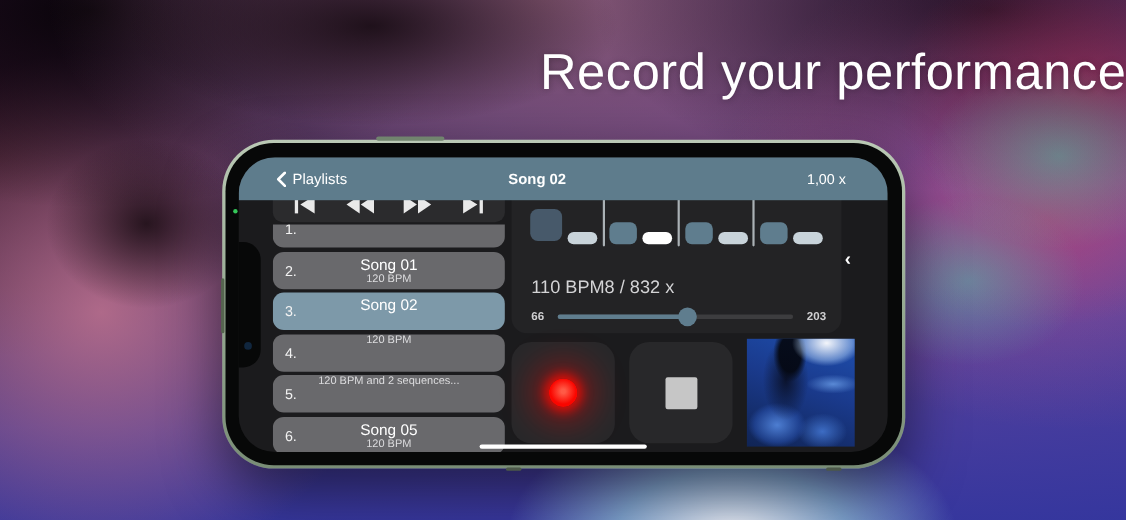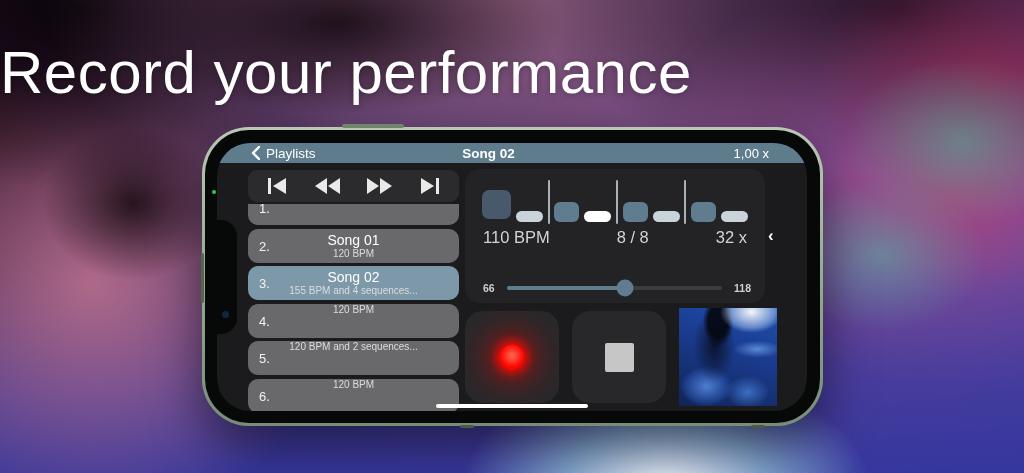--- a/index.html
+++ b/index.html
@@ -26,22 +26,22 @@
       radial-gradient(440px 230px at 8% 2%, rgba(6,2,6,.95), transparent 78%),
       radial-gradient(130px 110px at 13% 43%, rgba(15,6,10,.8), transparent 70%),
       radial-gradient(360px 330px at 9% 60%, rgba(186,112,142,.9), transparent 72%),
       radial-gradient(340px 260px at 0% 30%, rgba(45,15,28,.85), transparent 70%),
       linear-gradient(to bottom, rgba(20,10,25,0) 55%, rgba(62,58,160,.75) 82%, rgba(52,54,158,.95) 100%),
       linear-gradient(120deg, #33193c 0%, #5d3f7e 40%, #7a4a8e 62%, #4b3d98 100%);
   }
 
   .hero-title {
     position:absolute; top:38px; left:0; right:0;
-    text-align:left; color:#ffffff;
-    font-size:60px; font-weight:300; letter-spacing:.5px;
+    text-align:right; color:#ffffff;
+    font-size:46px; font-weight:300; letter-spacing:.5px;
     text-shadow:0 1px 6px rgba(0,0,0,.25);
   }
 
   
   .phone {
     position:absolute; left:202px; top:127px; width:621px; height:299px;
     border-radius:47px;
     background:linear-gradient(180deg,#bac9b5 0%,#93a78f 55%,#798d76 100%);
     box-shadow:0 20px 50px rgba(0,0,0,.5);
   }
@@ -65,21 +65,21 @@
   }
   .notch-cam { position:absolute; left:5px; bottom:16px; width:7px; height:7px; border-radius:50%; background:#10263e; }
 
   .home-indicator {
     position:absolute; left:50%; bottom:3px; transform:translateX(-50%);
     width:152px; height:4px; border-radius:2px; background:#ffffff; z-index:31;
   }
 
   
   .navbar {
-    position:relative; height:20px;
+    position:relative; height:39px;
     background:var(--navbar,#5e7c8c);
     display:flex; align-items:center;
     padding:0 38px 0 34px; color:#fff; z-index:5;
   }
   .nav-back { display:flex; align-items:center; gap:6px; font-size:13.5px; cursor:default; }
   .nav-back svg { display:block; }
   .nav-title {
     position:absolute; left:46%; transform:translateX(-50%);
     font-size:13.5px; font-weight:700; white-space:nowrap;
   }
@@ -123,22 +123,22 @@
     position:absolute; left:17px; right:17px; top:13px; height:40px;
     display:flex; align-items:flex-end; justify-content:space-between;
   }
   .beat-downbeat { width:29px; height:29px; border-radius:7px; background:var(--downbeat,#47596a); margin-bottom:3px; }
   .beat-accent   { width:25px; height:20px; border-radius:6px; background:var(--accent,#5f7d8e); }
   .beat-rest     { width:27px; height:11px; border-radius:5.5px; background:var(--beat_rest,#c8d3da); }
   .beat-current  { width:27px; height:11px; border-radius:5.5px; background:#ffffff; }
   .beat-divider  { width:2px; height:44px; border-radius:1px; background:#aab1b5; align-self:center; }
 
   .met-row {
-    position:absolute; top:59px; left:18px; right:18px;
-    display:flex; justify-content:space-between; align-items:baseline;
+    position:absolute; top:83px; left:18px; right:18px;
+    display:flex; align-items:baseline;
     color:#d3d3d5; font-size:16.5px;
   }
   .met-slider {
     position:absolute; top:110px; left:18px; right:14px; height:18px;
     display:flex; align-items:center; gap:12px;
     color:#cfcfd1; font-size:10.5px; font-weight:700;
   }
   .track { position:relative; flex:1; height:3.5px; background:#3d3d3f; border-radius:2px; }
   .track-fill { position:absolute; left:0; top:0; bottom:0; width:55%; background:var(--accent,#5f7d8e); border-radius:2px; }
   .thumb {
@@ -242,32 +242,32 @@
     <div class="row-sub">120 BPM</div>
   </div>
             <div class="row">
     <span class="row-num">2.</span>
     <div class="row-title">Song 01</div>
     <div class="row-sub">120 BPM</div>
   </div>
             <div class="row selected">
     <span class="row-num">3.</span>
     <div class="row-title">Song 02</div>
-    <div class="row-sub">155 BPM and 4 sequences...</div>
   </div>
             <div class="row">
     <span class="row-num">4.</span>
     <div class="row-sub">120 BPM</div>
   </div>
             <div class="row">
     <span class="row-num">5.</span>
     <div class="row-sub">120 BPM and 2 sequences...</div>
   </div>
             <div class="row">
     <span class="row-num">6.</span>
+    <div class="row-title">Song 05</div>
     <div class="row-sub">120 BPM</div>
   </div>
           </div>
 
         <div class="met-card">
           <div class="beats">
               <div class="beat-downbeat"></div>
               <div class="beat-rest"></div>
               <div class="beat-divider"></div>
               <div class="beat-accent"></div>
@@ -283,21 +283,21 @@
             <span>110 BPM</span>
             <span>8 / 8</span>
             <span>32 x</span>
           </div>
           <div class="met-slider">
             <span>66</span>
             <div class="track">
               <div class="track-fill" style="width: 55%;"></div>
               <div class="thumb" style="left: 55%;"></div>
             </div>
-            <span>118</span>
+            <span>203</span>
           </div>
         </div>
         <div class="collapse">‹</div>
 
         <button class="pad-btn pad-record">
           <div class="rec-dot"></div>
         </button>
         <button class="pad-btn pad-stop">
           <div class="stop-square"></div>
         </button>

